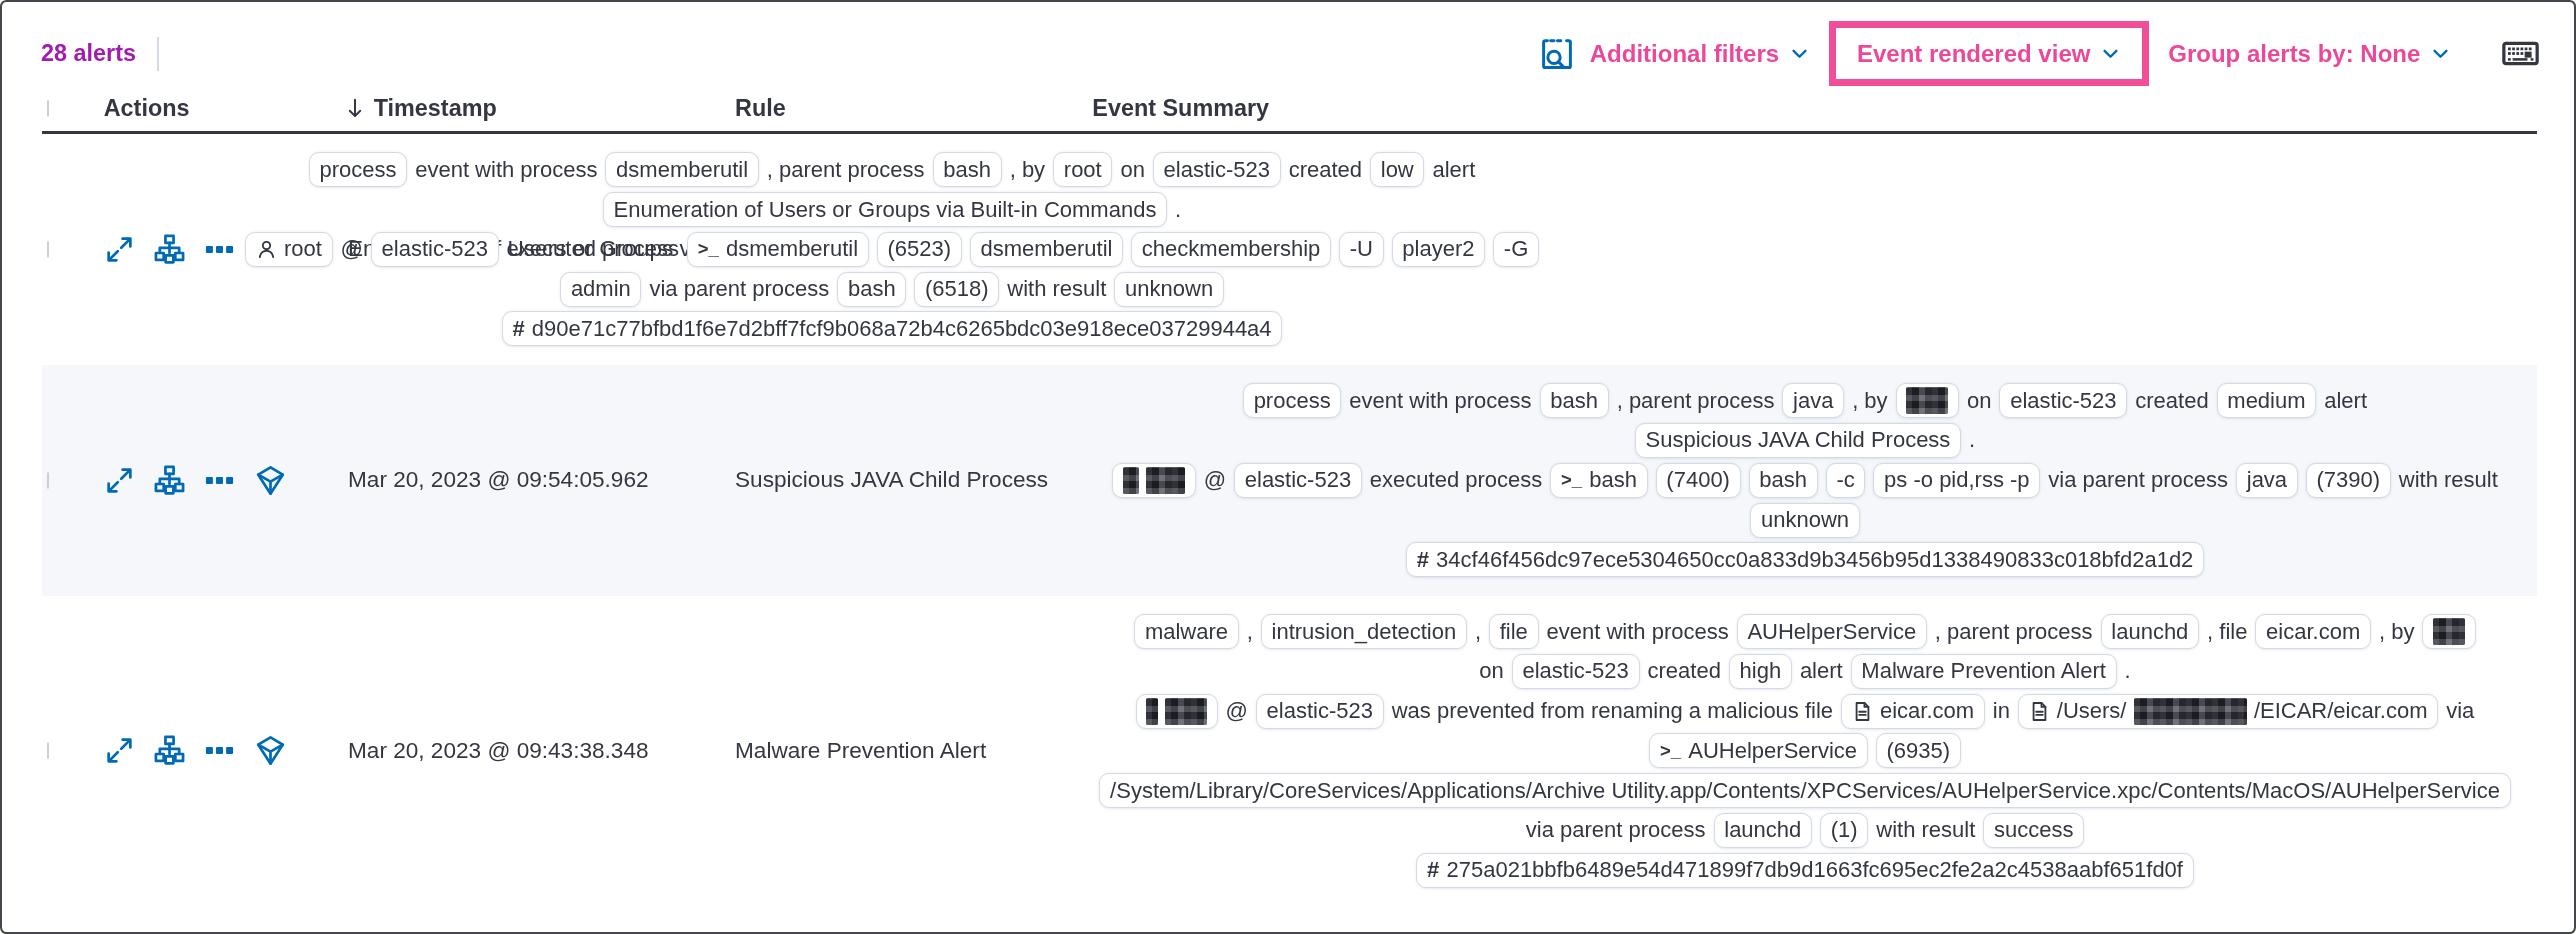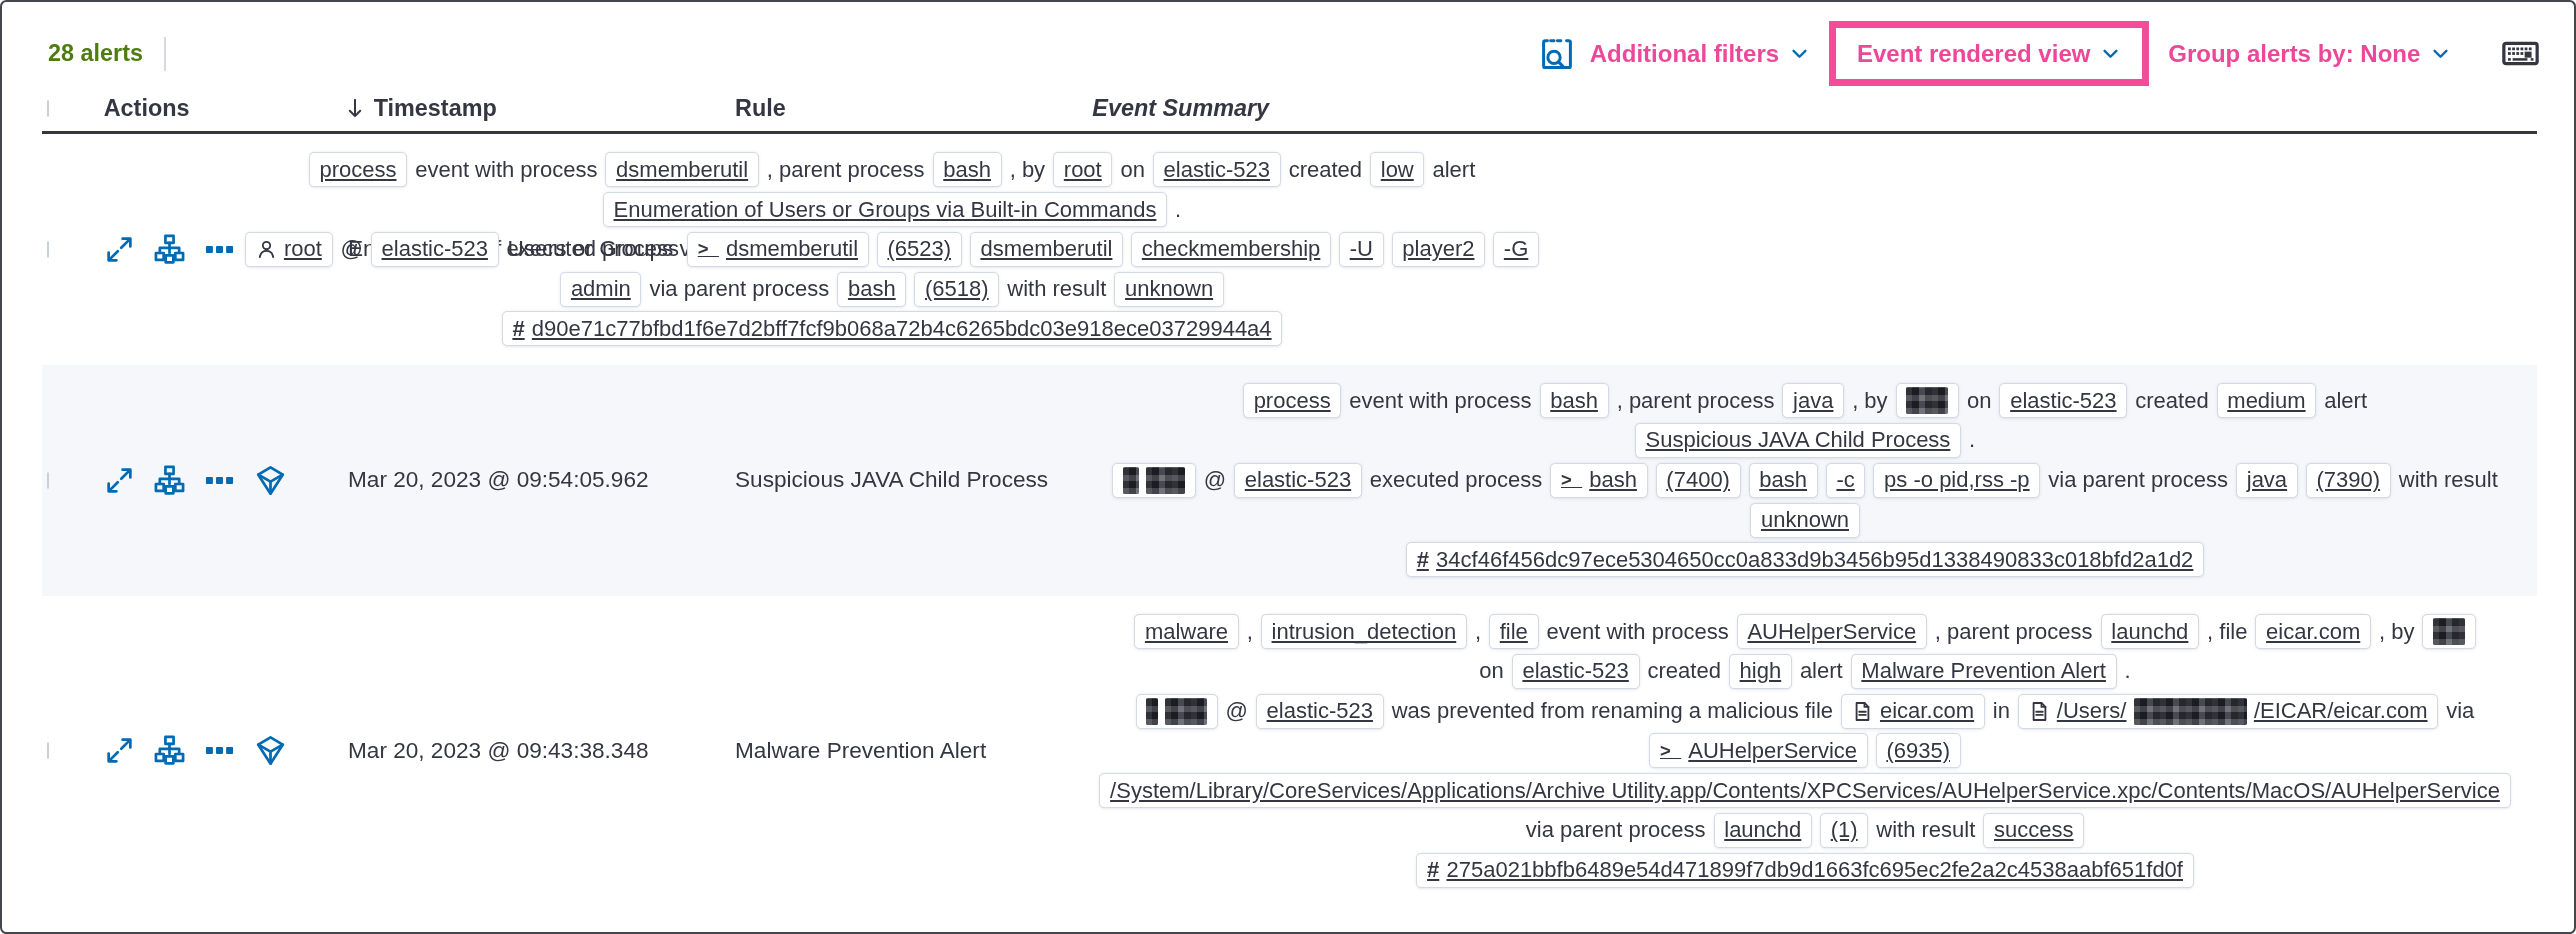--- a/index.html
+++ b/index.html
@@ -2,21 +2,21 @@
 <html style="font-size:13px"><head>
 <meta charset="utf-8">
 <style>
   * { margin:0; padding:0; box-sizing:border-box; }
   html,body { width:2576px; height:934px; background:#fff; font-family:"Liberation Sans", sans-serif; color:#343741; }
   .frame { width:2576px; height:934px; border:2.4px solid #43464d; border-radius:6.4px; background:#fff; overflow:hidden; }
 
   
   .toolbar { display:flex; align-items:center; justify-content:space-between; padding:19.3px 35px 4.8px 39px; min-height:81px; }
   .tb-left { display:flex; align-items:center; gap:21px; }
-  .alert-count { font-size:23.4px; font-weight:700; color:#4d7c0f;margin-left:7px; }
+  .alert-count { font-size:23.4px; font-weight:700; color:#a21caf; }
   .vdiv { width:1.6px; height:34px; background:#d3dae6; }
   .tb-right { display:flex; align-items:center; gap:8px; }
   .tb-link { display:inline-flex; align-items:center; gap:9.7px; color:#ec4899; font-size:24px; font-weight:600; cursor:pointer; white-space:nowrap; padding:0 8px; }
   .hl-box { display:inline-flex; align-items:center; background:#fff; border:7.2px solid #f04e98; padding:11.3px 11.3px; margin:0 3.2px;justify-content:center; }
   .hl-box .tb-link { padding:0 9.7px; }
   .icon-btn { display:inline-flex; align-items:center; justify-content:center; cursor:pointer; }
   .kbd-wrap { margin-left:35px; }
 
   
   .grid { margin:0 37px 0 40px; }
@@ -28,23 +28,23 @@
   .row { display:grid; grid-template-columns:44px 238px 387px 362px 1fr; padding:16px 0; background:#fff; }
   .row.striped { background:#f5f7fa; }
   .cell-mid { align-self:center; }
   .actions-cell { display:flex; align-items:center; gap:19.3px; padding-left:17.7px; align-self:center; }
   .ts-cell { font-size:22.6px; color:#343741; align-self:center; padding-left:24px; white-space:nowrap; }
   .rule-cell { font-size:22.6px; color:#343741; align-self:center; padding-left:24px; white-space:nowrap; overflow:hidden; }
   .summary-cell { display:flex; flex-direction:column; justify-content:center; }
 
   .sline { display:flex; justify-content:center; align-items:center; gap:8px; margin:2.4px 0; white-space:nowrap; }
   .stext { font-size:22px; color:#343741; }
-  .badge { display:inline-flex; align-items:center; gap:7.2px; background:#fff; border:1.6px solid #d3dae6; border-radius:5px;
+  .badge { display:inline-flex; align-items:center; gap:7.2px; background:#fff; border:1.6px solid #d3dae6; border-radius:10px;
            padding:2.4px 9.7px; min-height:35px; font-size:22px; font-weight:500; color:#343741;
-           box-shadow:0 0.8px 2.4px rgba(152,162,179,.25); cursor:pointer; white-space:nowrap;text-decoration:underline; }
+           box-shadow:0 0.8px 2.4px rgba(152,162,179,.25); cursor:pointer; white-space:nowrap; }
   .bic { font-weight:700; font-size:18.5px; color:#343741; }
   .bic-hash { font-weight:600; font-size:22px; }
   .redact { display:inline-block; height:27px; border-radius:1.6px;
             background-image:
               repeating-linear-gradient(0deg, rgba(255,255,255,.14) 0 6.4px, rgba(0,0,0,.2) 6.4px 13px),
               repeating-linear-gradient(90deg, #3c3e46 0 6.4px, #23242b 6.4px 13px, #5a5c66 13px 19.3px, #303239 19.3px 26px); }
   svg { display:block; }
 </style>
 </head>
 <body>
@@ -125,21 +125,21 @@
         <span id="sort-ic">
             <svg width="24" height="24" viewBox="0 0 16 16" fill="none" stroke="#343741" stroke-width="1.4" stroke-linecap="round" stroke-linejoin="round">
               <path d="M8 2.5v10.5M4.5 9.8 8 13.3l3.5-3.5" stroke-width="1.3"></path>
             </svg>
           </span>
         <span>Timestamp</span>
       </div>
       <div class="hdr-cell" style="padding-left:24px;">
         <span>Rule</span>
       </div>
-      <div class="hdr-cell" style="padding-left:19.3px;font-style:italic;">
+      <div class="hdr-cell" style="padding-left:19.3px;">
         <span>Event Summary</span>
       </div>
     </div>
     <div class="hdr-rule-line"></div>
     <div id="rows">
         <div class="row">
           <div class="cell-mid"><span class="checkbox"></span></div>
           <div class="actions-cell">
             <span class="icon-btn">
               <span>

